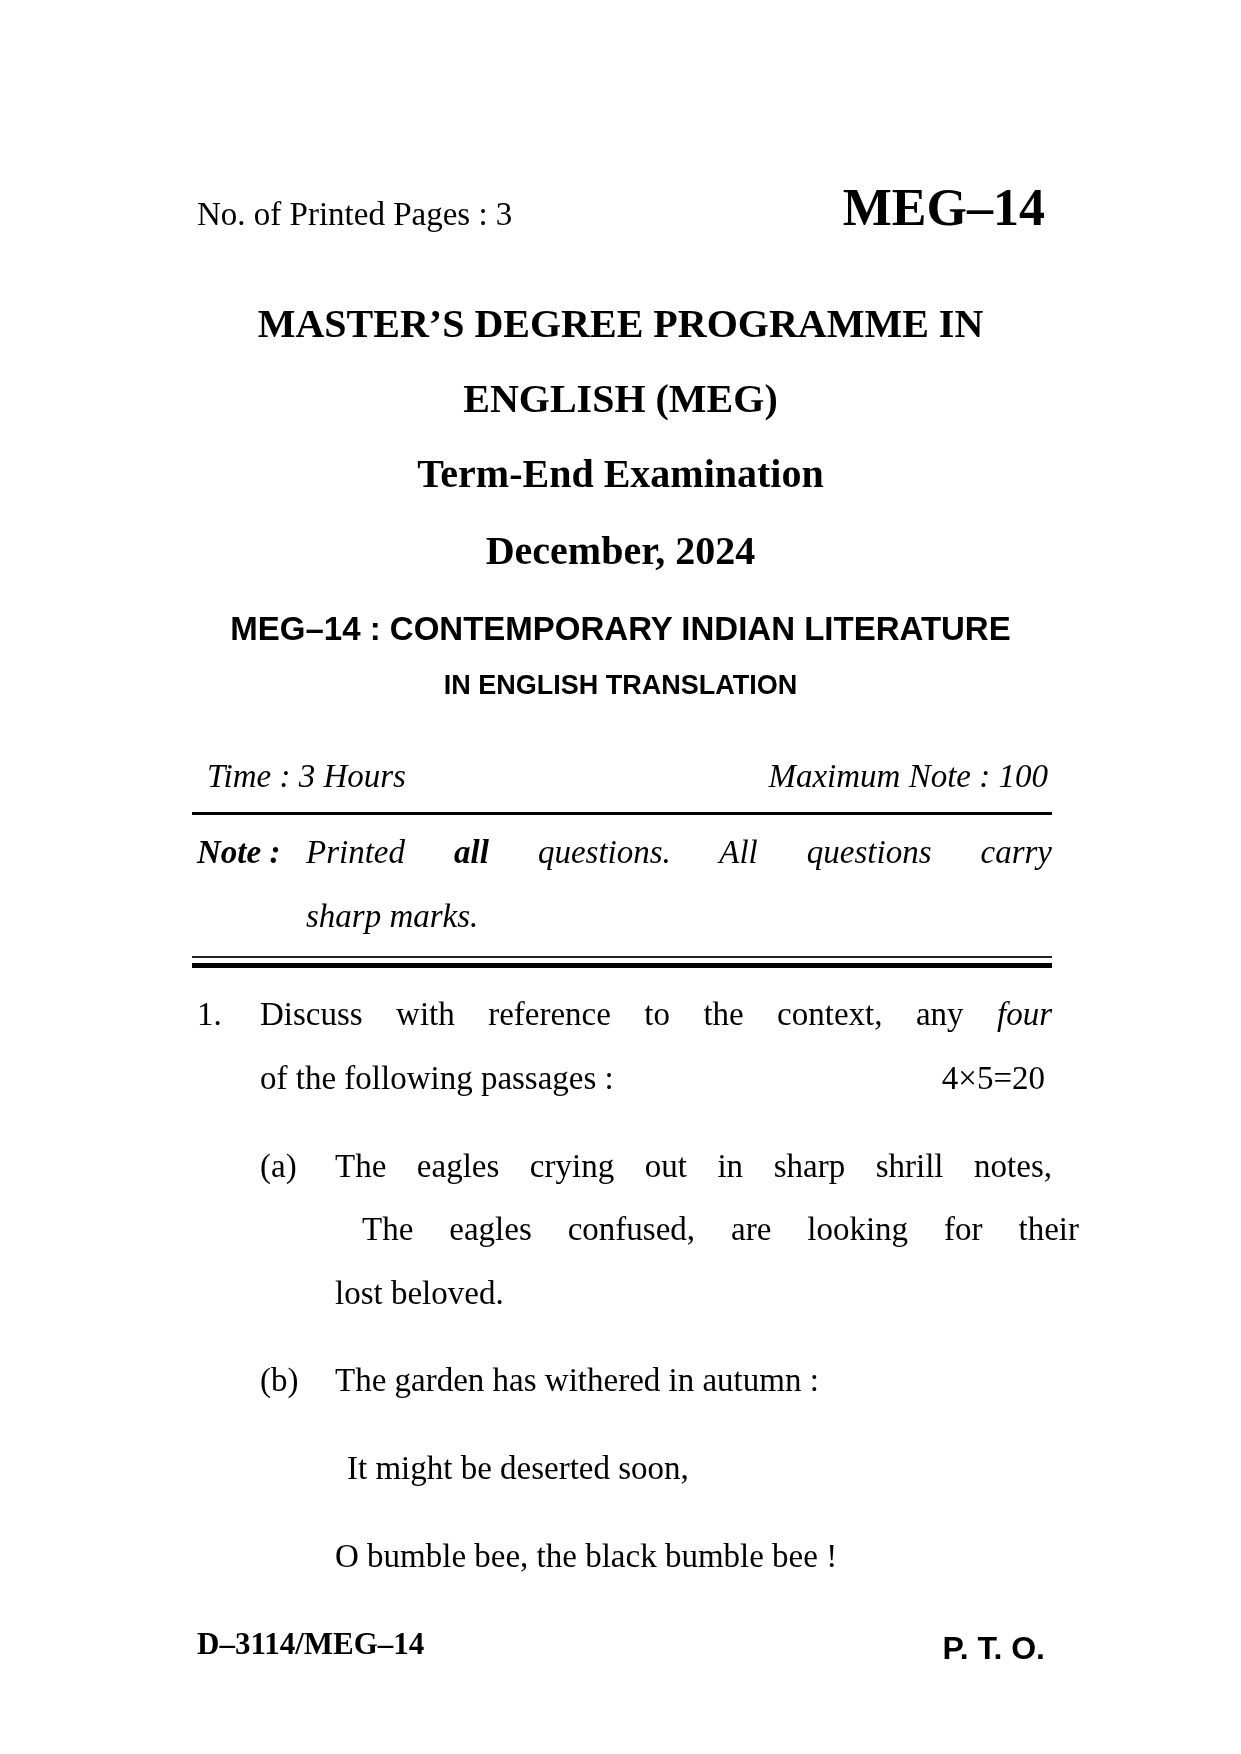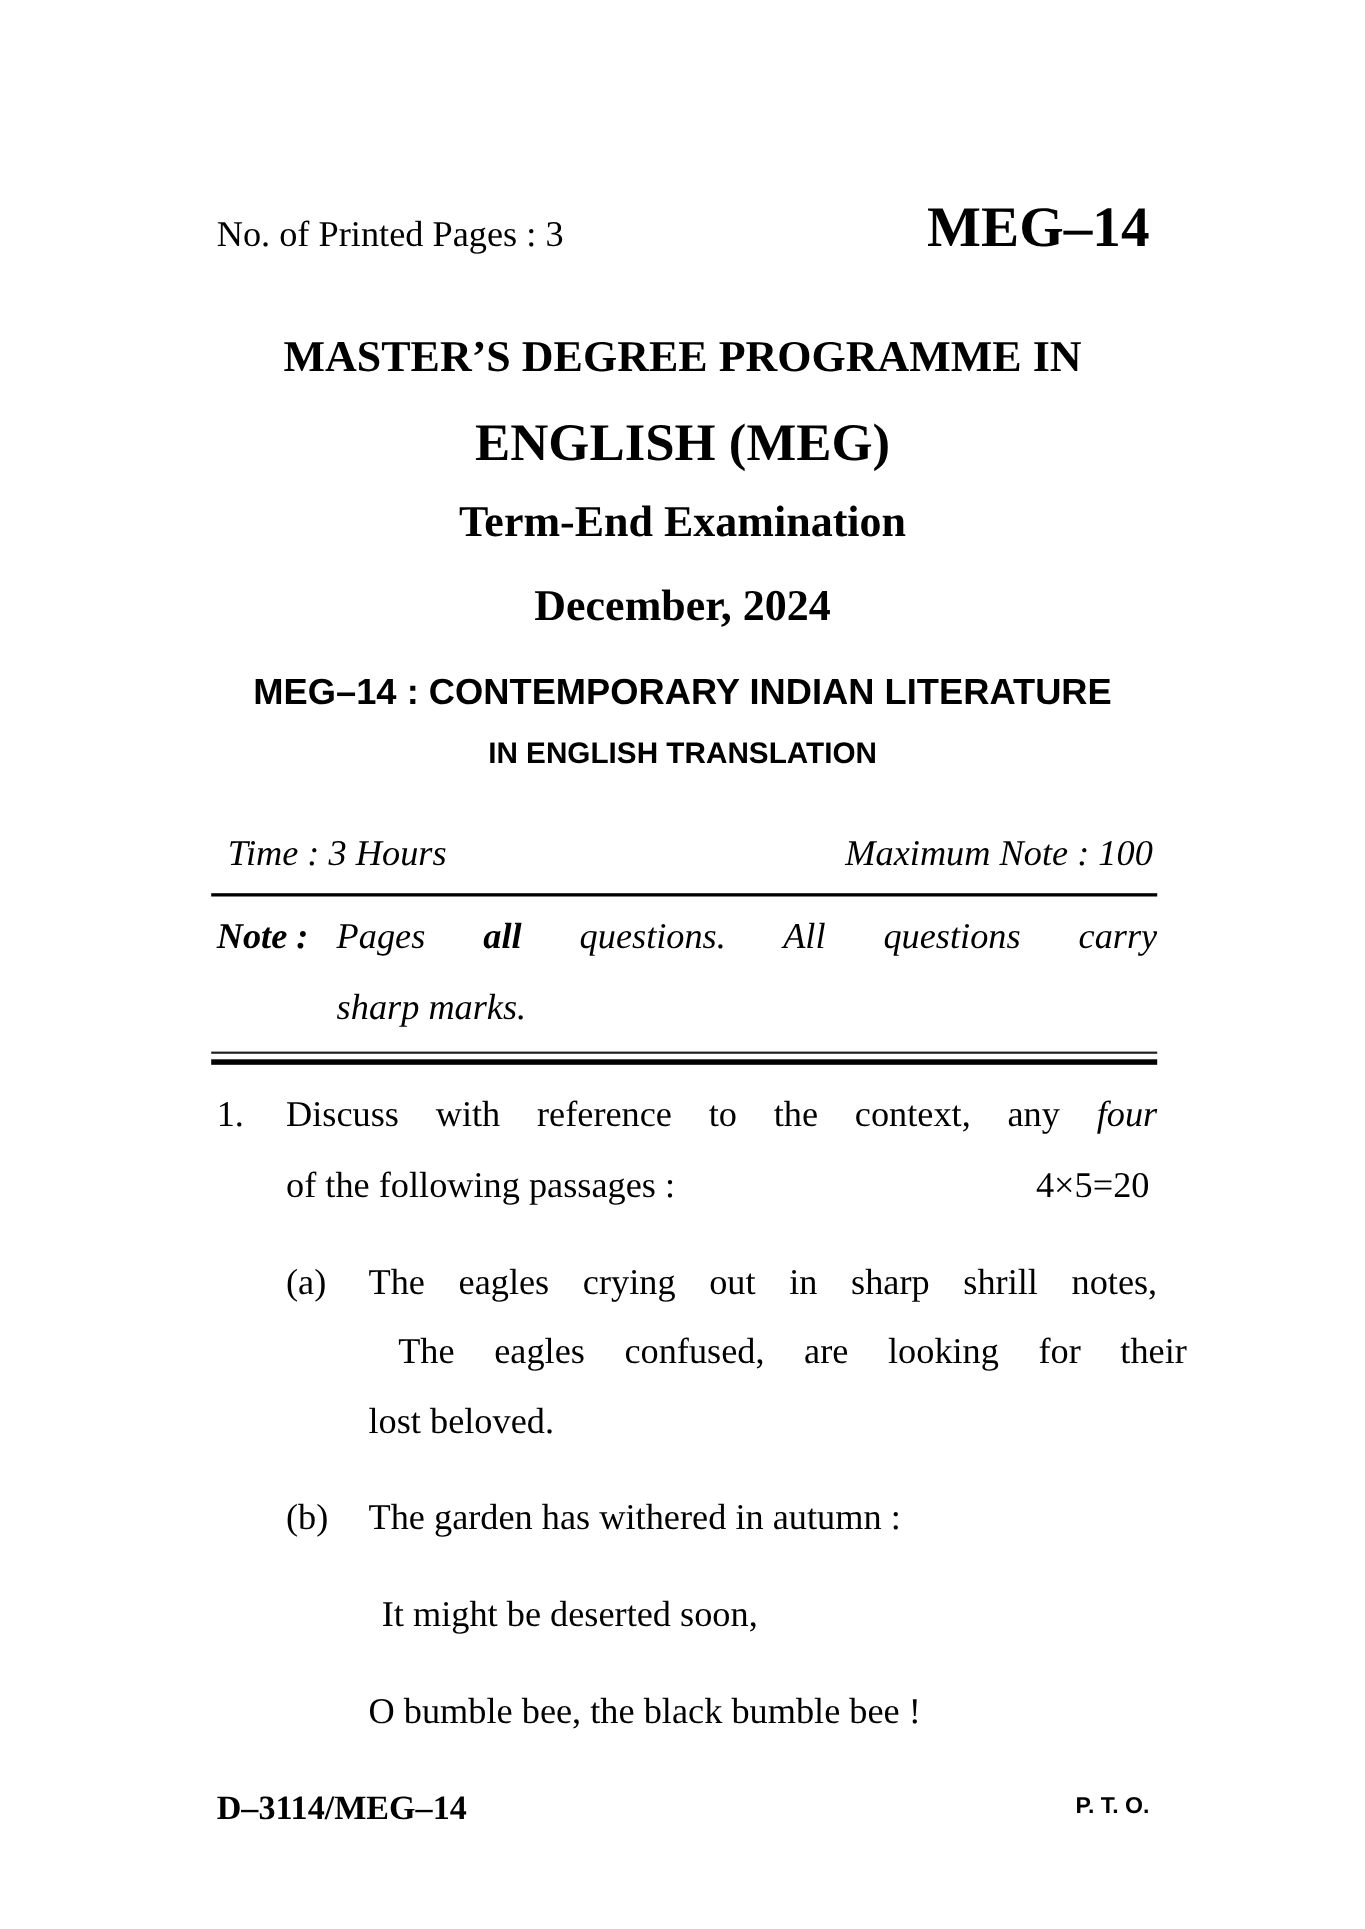--- a/index.html
+++ b/index.html
@@ -6,21 +6,21 @@
   body { width: 1241px; height: 1754px; position: relative; overflow: hidden; color: #000; font-family: "DejaVu Serif", serif; }
   .abs { position: absolute; }
   .serif { font-family: "Liberation Serif", "DejaVu Serif", serif; }
   .sans { font-family: "Liberation Sans", "DejaVu Sans", sans-serif; }
 
   #printed-pages { left: 197px; top: 196px; font-size: 33px; }
   #code-top { right: 196px; top: 178px; font-size: 52px; font-weight: bold; }
 
   .center { left: 0; width: 1241px; text-align: center; font-weight: bold; }
   #title1 { top: 300px; font-size: 40px; }
-  #title2 { top: 375px; font-size: 48px; }
+  #title2 { top: 375px; font-size: 40px; }
   #title3 { top: 450px; font-size: 40px; }
   #title4 { top: 527px; font-size: 40px; }
   #course1 { top: 610px; font-size: 33px; }
   #course2 { top: 670px; font-size: 27px; text-align: center; }
 
   #time { left: 207px; top: 758px; font-size: 33px; font-style: italic; }
   #maxmarks { right: 193px; top: 758px; font-size: 33px; font-style: italic; }
   #rule1 { left: 192px; width: 860px; top: 812px; height: 3px; background: #000; }
 
   #note-label { left: 197px; top: 834px; font-size: 33px; font-style: italic; font-weight: bold; }
@@ -39,42 +39,42 @@
   #a-line1 { left: 335px; top: 1148px; width: 717px; text-align: justify; text-align-last: justify; }
   #a-line2 { left: 335px; top: 1211px; width: 717px; text-align: justify; text-align-last: justify; margin-left: 27px; }
   #a-line3 { left: 335px; top: 1275px; }
 
   #b-label { left: 260px; top: 1362px; }
   #b-line1 { left: 335px; top: 1362px; text-align: right; }
   #b-line2 { left: 323px; top: 1450px; margin-left: 24px; }
   #b-line3 { left: 335px; top: 1538px; }
 
   #footer-code { left: 197px; top: 1626px; font-size: 31px; font-weight: bold; }
-  #footer-pto { right: 196px; top: 1630px; font-size: 21px; font-weight: bold; }
+  #footer-pto { right: 196px; top: 1630px; font-size: 32px; font-weight: bold; }
 </style>
 </head>
 <body>
 
 <div id="printed-pages" class="abs serif">No. of Printed Pages : 3</div>
 <div id="code-top" class="abs serif">MEG–14</div>
 
 <div id="title1" class="abs center serif">MASTER’S DEGREE PROGRAMME IN</div>
 <div id="title2" class="abs center serif">ENGLISH (MEG)</div>
 <div id="title3" class="abs center serif">Term-End Examination</div>
 <div id="title4" class="abs center serif">December, 2024</div>
 
 <div id="course1" class="abs center sans">MEG–14 : CONTEMPORARY INDIAN LITERATURE</div>
 <div id="course2" class="abs center sans">IN ENGLISH TRANSLATION</div>
 
 <div id="time" class="abs serif">Time : 3 Hours</div>
 <div id="maxmarks" class="abs serif">Maximum Note : 100</div>
 <div id="rule1" class="abs"></div>
 
 <div id="note-label" class="abs serif">Note :</div>
-<div id="note-line1" class="abs serif"><span>Pages </span><b>all</b><span> questions. All questions carry</span></div>
+<div id="note-line1" class="abs serif"><span>Printed </span><b>all</b><span> questions. All questions carry</span></div>
 <div id="note-line2" class="abs serif">sharp marks.</div>
 <div id="rule2a" class="abs"></div>
 <div id="rule2b" class="abs"></div>
 
 <div id="q-num" class="abs serif q">1.</div>
 <div id="q-line1" class="abs serif q"><span>Discuss with reference to the context, any </span><i>four</i></div>
 <div id="q-line2" class="abs serif q">of the following passages :</div>
 <div id="q-marks" class="abs serif q">4×5=20</div>
 
 <div id="a-label" class="abs serif q">(a)</div>

